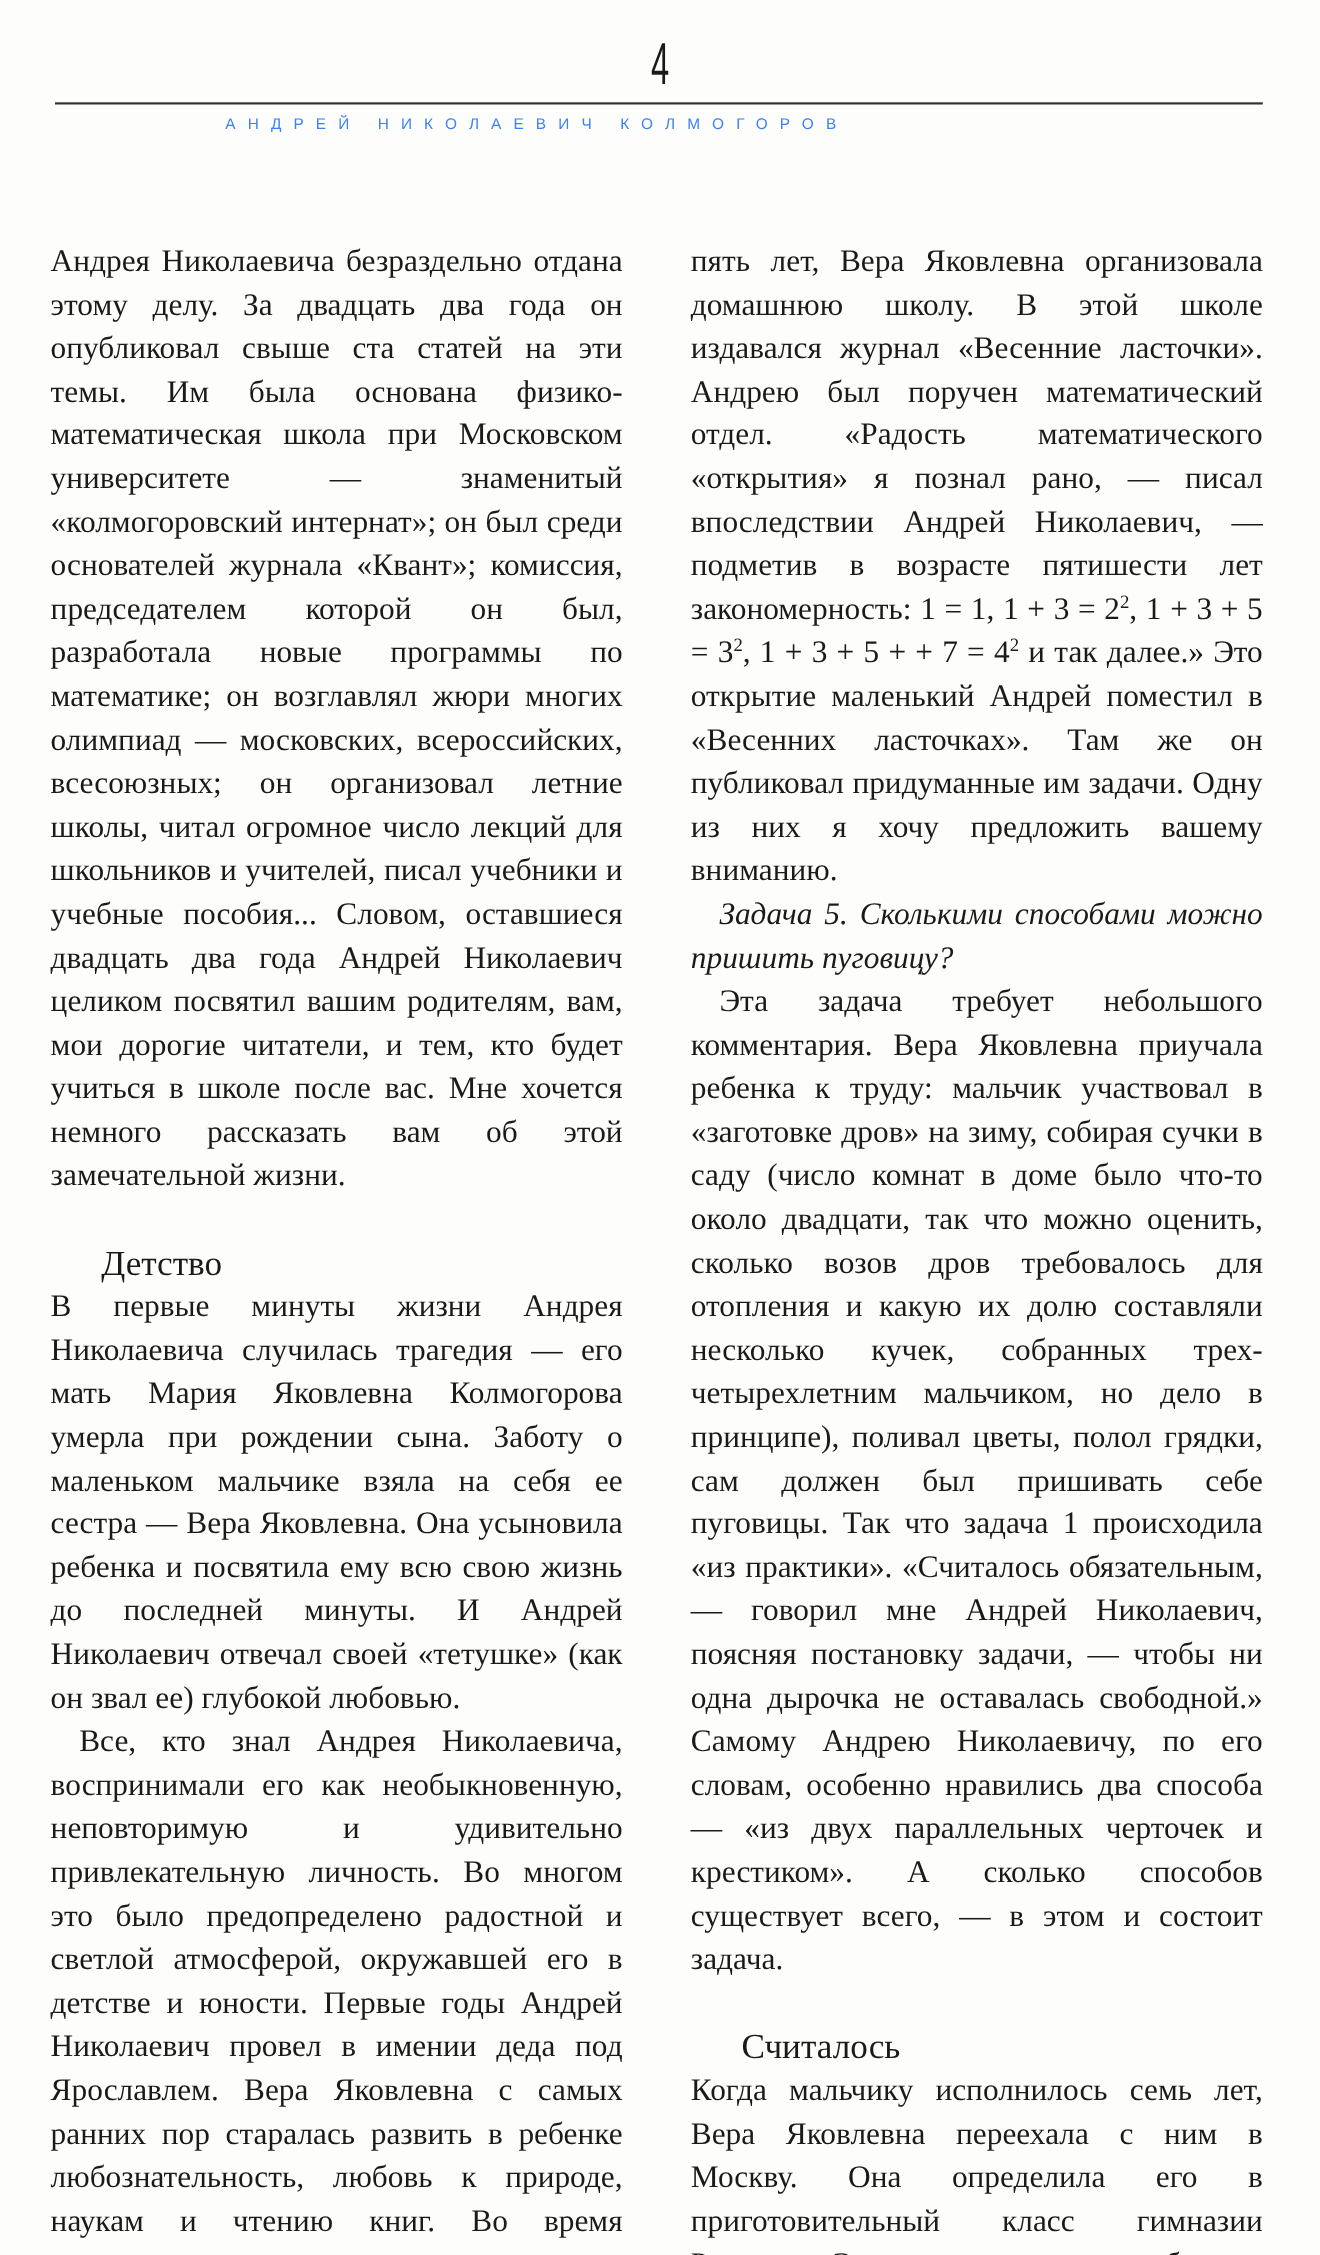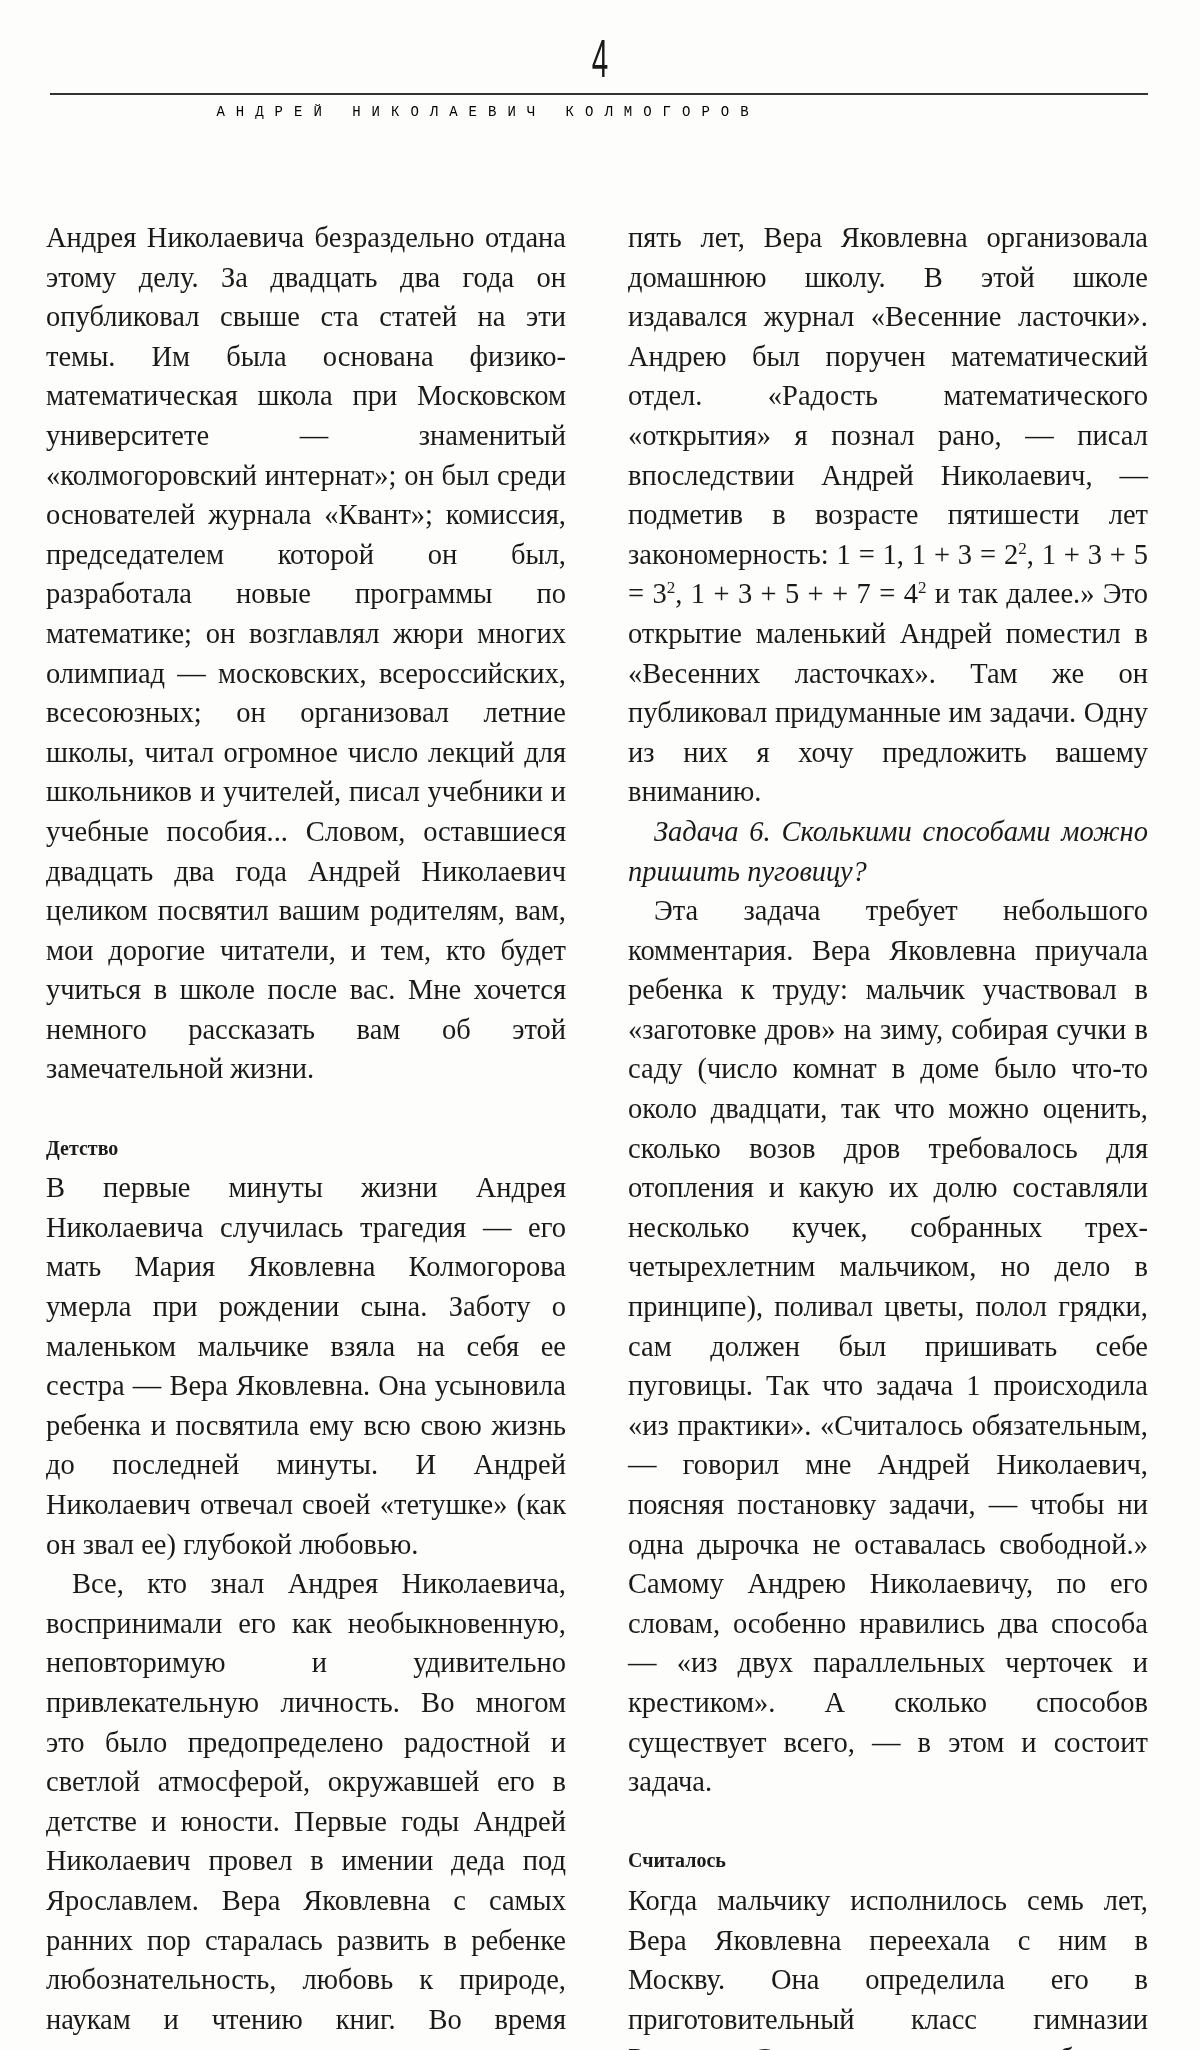--- a/index.html
+++ b/index.html
@@ -11,51 +11,51 @@
   .page-number {
     position: absolute; left: 0; width: 1200px; top: 28px; text-align: center;
     font-family: "Liberation Sans", sans-serif; font-size: 54px; font-weight: 300;
     transform: scaleX(0.55); line-height: 60px;
   }
   .rule {
     position: absolute; left: 50px; top: 93px; width: 1098px; height: 2px; background: #333;
   }
   .running-head {
     position: absolute; left: 0; width: 976px; top: 104px; text-align: center;
-    font-family: Liberation Mono, monospace; font-size: 14px; letter-spacing: 11px;
-    color: #000000;
+    font-family: Liberation Sans, sans-serif; font-size: 14px; letter-spacing: 11px;
+    color: #3b82f6;
   }
   .col {
     position: absolute; top: 218px; width: 520px;
     font-size: 28.5px; line-height: 39.6px;
     text-align: justify; hyphens: manual;
   }
   .col.left { left: 46px; }
   .col.right { left: 628px; }
   p { margin: 0; }
   p.indent { text-indent: 26px; }
   .heading {
-    font-weight: bold; font-size: 20px; margin-top: 39.6px; line-height: 39.6px;
+    font-weight: normal; font-size: 32px; margin-top: 39.6px; line-height: 39.6px; margin-left: 46px;
   }
   .task { font-style: italic; text-indent: 26px; }
   sup { font-size: 60%; line-height: 0; }
 </style>
 </head>
 <body>
 
 <div class="page-number">4</div>
 <div class="rule"></div>
 <div class="running-head">АНДРЕЙ НИКОЛАЕВИЧ КОЛМОГОРОВ</div>
 
 <div class="col left">
   <p>Андрея Николаевича безраздельно отдана этому делу. За двадцать два года он опубликовал свыше ста статей на эти темы. Им была основана физико-математическая школа при Московском университете — знаменитый «колмогоровский интернат»; он был среди основателей журнала «Квант»; комиссия, председателем которой он был, разработала новые программы по математике; он возглавлял жюри многих олимпиад — московских, всероссийских, всесоюзных; он организовал летние школы, читал огромное число лекций для школьников и учителей, писал учебники и учебные пособия... Словом, оставшиеся двадцать два года Андрей Николаевич целиком посвятил вашим родителям, вам, мои дорогие читатели, и тем, кто будет учиться в школе после вас. Мне хочется немного рассказать вам об этой замечательной жизни.</p>
   <div class="heading">Детство</div>
   <p>В первые минуты жизни Андрея Николаевича случилась трагедия — его мать Мария Яковлевна Колмогорова умерла при рождении сына. Заботу о маленьком мальчике взяла на себя ее сестра — Вера Яковлевна. Она усыновила ребенка и посвятила ему всю свою жизнь до последней минуты. И Андрей Николаевич отвечал своей «тетушке» (как он звал ее) глубокой любовью.</p>
   <p class="indent">Все, кто знал Андрея Николаевича, воспринимали его как необыкновенную, неповторимую и удивительно привлекательную личность. Во многом это было предопределено радостной и светлой атмосферой, окружавшей его в детстве и юности. Первые годы Андрей Николаевич провел в имении деда под Ярославлем. Вера Яковлевна с самых ранних пор старалась развить в ребенке любознательность, любовь к природе, наукам и чтению книг. Во время ежедневных прогулок она рассказывала мальчику о деревьях и цветах, травах и камнях, птицах и животных. Вечерами она показывала ему звездное небо, говорила о Мироздании. Когда мальчику исполнилось</p>
 </div>
 
 <div class="col right">
   <p><span>пять лет, Вера Яковлевна организовала домашнюю школу. В этой школе издавался журнал «Весенние ласточки». Андрею был поручен математический отдел. «Радость математического «открытия» я познал рано, — писал впоследствии Андрей Николаевич, — подметив в возрасте пятишести лет закономерность: 1 = 1, 1 + 3 = 2</span><sup>2</sup><span>, 1 + 3 + 5 = 3</span><sup>2</sup><span>, 1 + 3 + 5 + + 7 = 4</span><sup>2</sup><span> и так далее.» Это открытие маленький Андрей поместил в «Весенних ласточках». Там же он публиковал придуманные им задачи. Одну из них я хочу предложить вашему вниманию.</span></p>
-  <p class="task">Задача 6. Сколькими способами можно пришить пуговицу?</p>
+  <p class="task">Задача 5. Сколькими способами можно пришить пуговицу?</p>
   <p class="indent">Эта задача требует небольшого комментария. Вера Яковлевна приучала ребенка к труду: мальчик участвовал в «заготовке дров» на зиму, собирая сучки в саду (число комнат в доме было что-то около двадцати, так что можно оценить, сколько возов дров требовалось для отопления и какую их долю составляли несколько кучек, собранных трех-четырехлетним мальчиком, но дело в принципе), поливал цветы, полол грядки, сам должен был пришивать себе пуговицы. Так что задача 1 происходила «из практики». «Считалось обязательным, — говорил мне Андрей Николаевич, поясняя постановку задачи, — чтобы ни одна дырочка не оставалась свободной.» Самому Андрею Николаевичу, по его словам, особенно нравились два способа — «из двух параллельных черточек и крестиком». А сколько способов существует всего, — в этом и состоит задача.</p>
   <div class="heading">Считалось</div>
   <p>Когда мальчику исполнилось семь лет, Вера Яковлевна переехала с ним в Москву. Она определила его в приготовительный класс гимназии Репман. Эта во многом необычная гимназия была организована двумя замечательными женщинами — Евгенией Альбертовной Репман и Верой Федоровной Федоровой. В ней, в частности, не было процентной нормы для инородцев, мальчики и девочки учились вместе (так</p>
 </div>
 
 </body></html>

